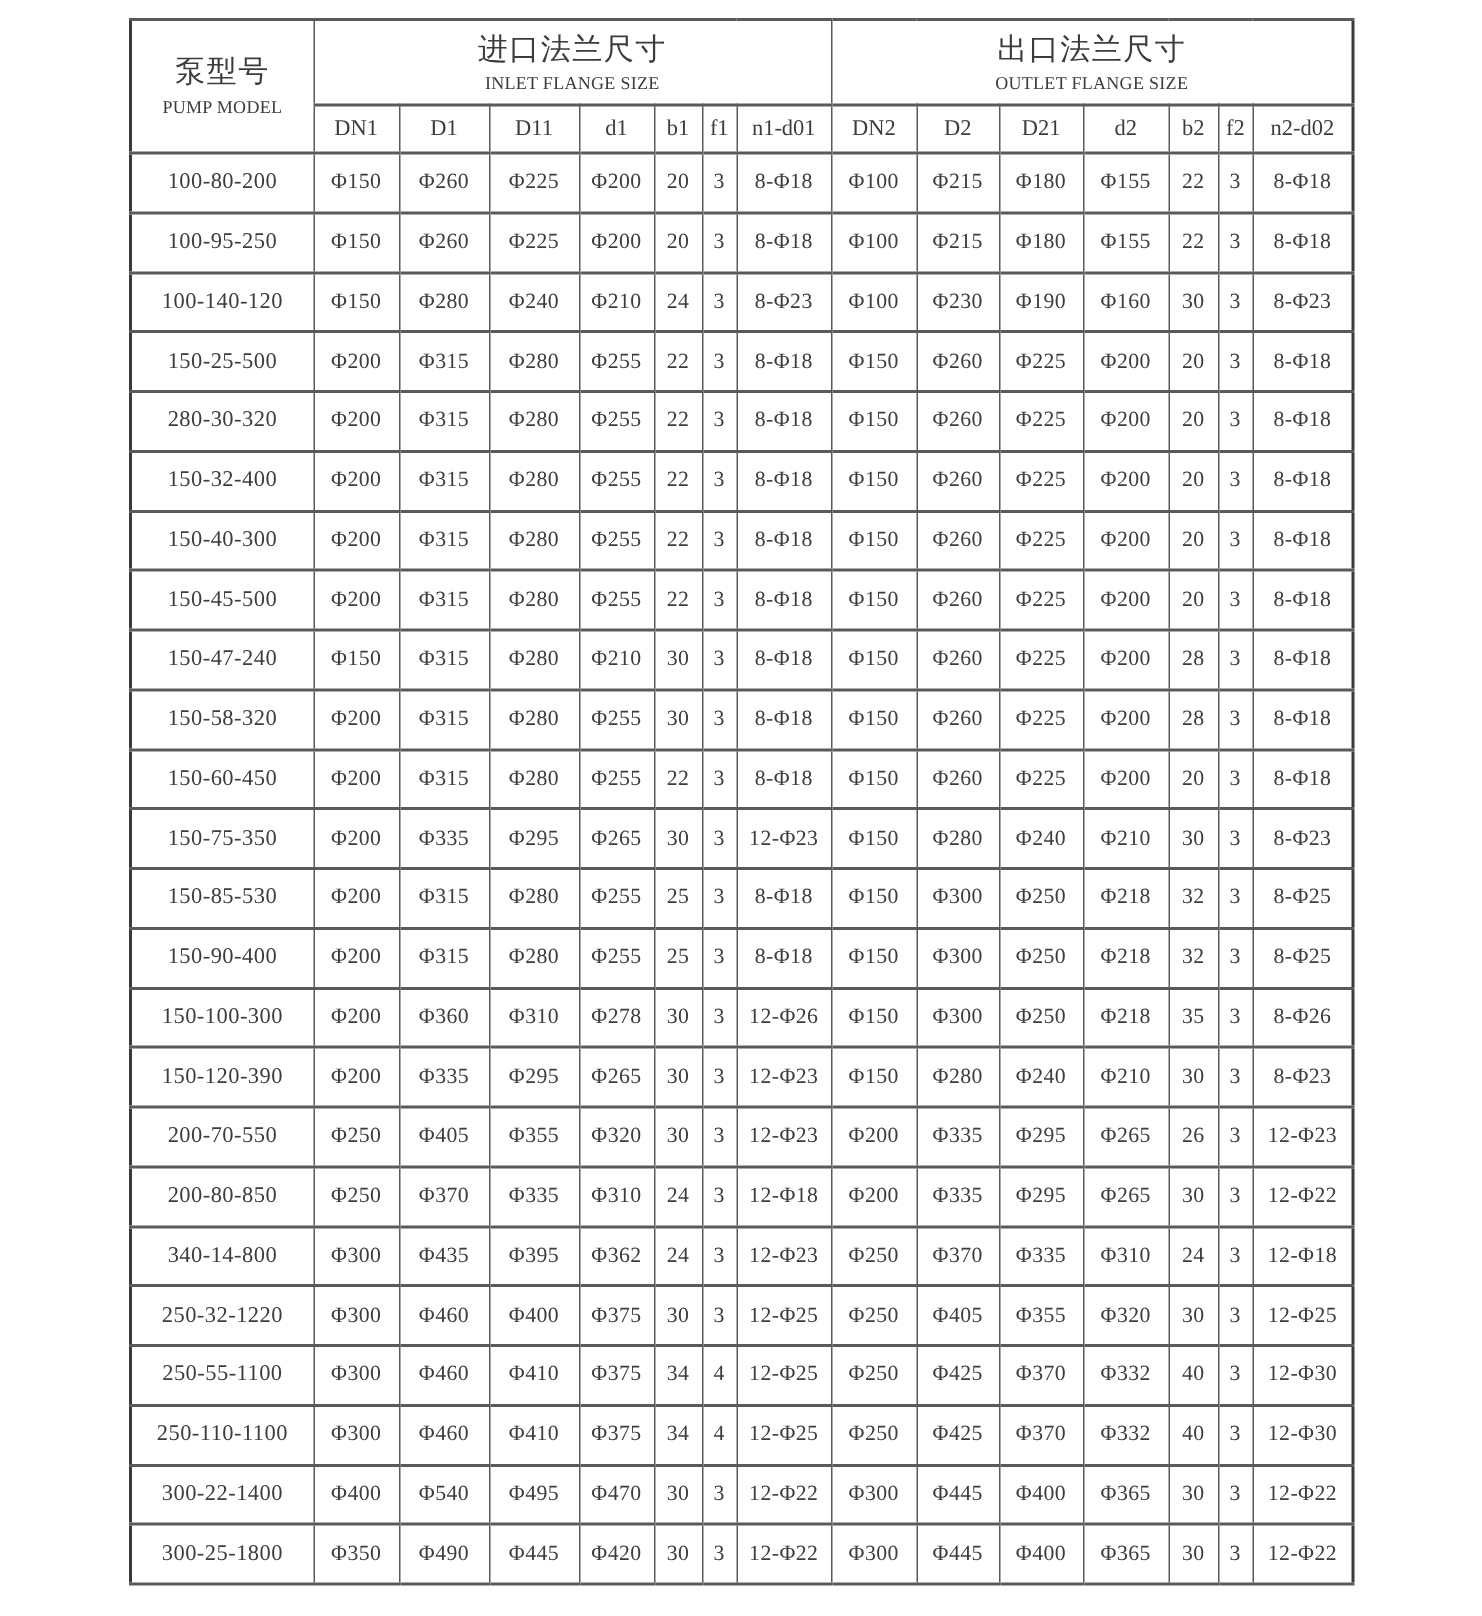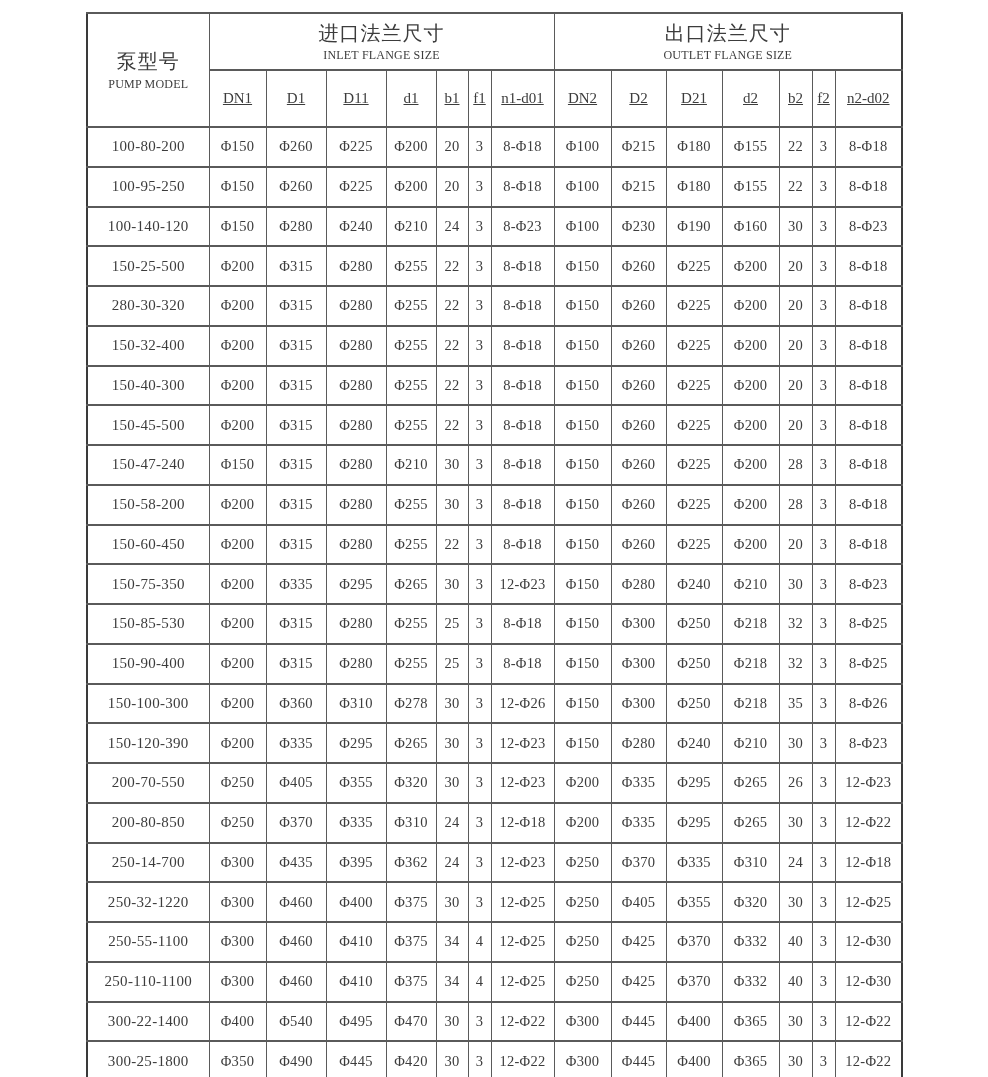--- a/index.html
+++ b/index.html
@@ -28,21 +28,21 @@
     border: 1px solid #5a5a5a;
     border-top-width: 2px;
     border-bottom-width: 2px;
     text-align: center;
     vertical-align: middle;
     padding: 0;
     overflow: hidden;
     font-weight: normal;
   }
   tr.group-row { height: 57px; }
-  tr.sub-row   { height: 57px; text-decoration: underline; }
+  tr.sub-row   { height: 32px; }
   tr.body-row  { height: 39.75px; }
   .model-head {
     font-size: 15.5px;
     line-height: 1.45;
   }
   .group-head {
     font-size: 15.5px;
     line-height: 1.4;
   }
   .group-head .zh, .model-head .zh { font-size: 20px; letter-spacing: 1px; }
@@ -261,21 +261,21 @@
           <td class="val-cell">8-Φ18</td>
           <td class="val-cell">Φ150</td>
           <td class="val-cell">Φ260</td>
           <td class="val-cell">Φ225</td>
           <td class="val-cell">Φ200</td>
           <td class="val-cell">28</td>
           <td class="val-cell">3</td>
           <td class="val-cell">8-Φ18</td>
         </tr>
         <tr class="body-row">
-          <td class="model-cell">150-58-200</td>
+          <td class="model-cell">150-58-320</td>
           <td class="val-cell">Φ200</td>
           <td class="val-cell">Φ315</td>
           <td class="val-cell">Φ280</td>
           <td class="val-cell">Φ255</td>
           <td class="val-cell">30</td>
           <td class="val-cell">3</td>
           <td class="val-cell">8-Φ18</td>
           <td class="val-cell">Φ150</td>
           <td class="val-cell">Φ260</td>
           <td class="val-cell">Φ225</td>
@@ -414,21 +414,21 @@
           <td class="val-cell">12-Φ18</td>
           <td class="val-cell">Φ200</td>
           <td class="val-cell">Φ335</td>
           <td class="val-cell">Φ295</td>
           <td class="val-cell">Φ265</td>
           <td class="val-cell">30</td>
           <td class="val-cell">3</td>
           <td class="val-cell">12-Φ22</td>
         </tr>
         <tr class="body-row">
-          <td class="model-cell">250-14-700</td>
+          <td class="model-cell">340-14-800</td>
           <td class="val-cell">Φ300</td>
           <td class="val-cell">Φ435</td>
           <td class="val-cell">Φ395</td>
           <td class="val-cell">Φ362</td>
           <td class="val-cell">24</td>
           <td class="val-cell">3</td>
           <td class="val-cell">12-Φ23</td>
           <td class="val-cell">Φ250</td>
           <td class="val-cell">Φ370</td>
           <td class="val-cell">Φ335</td>

